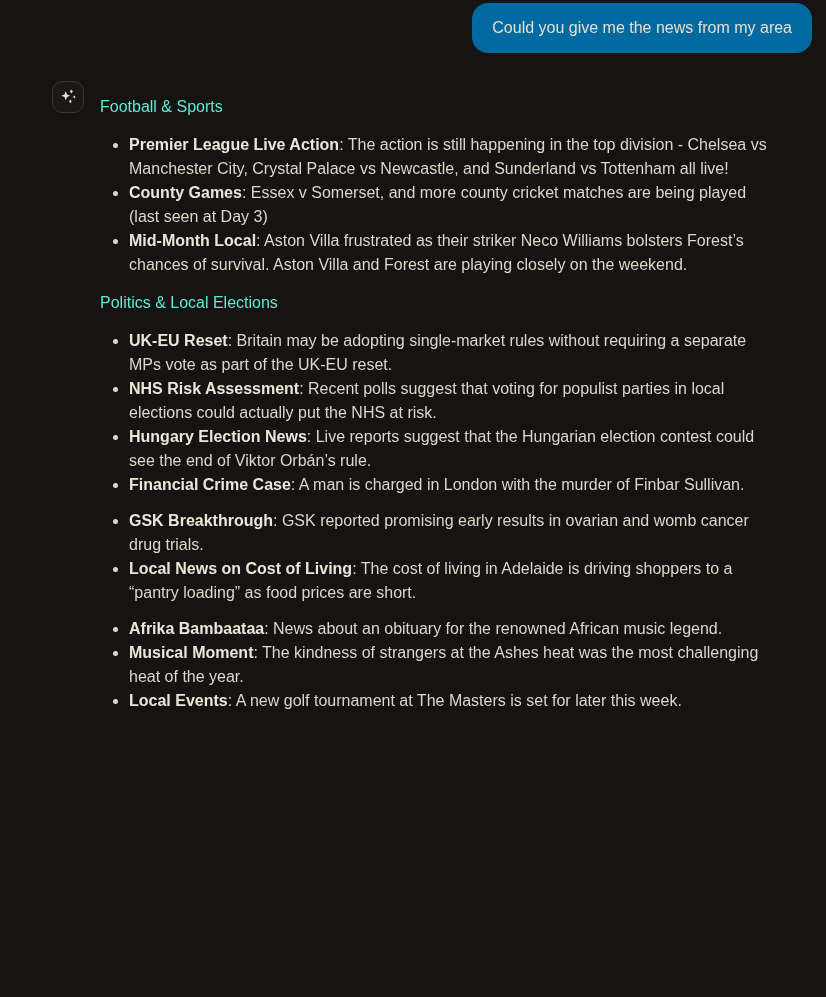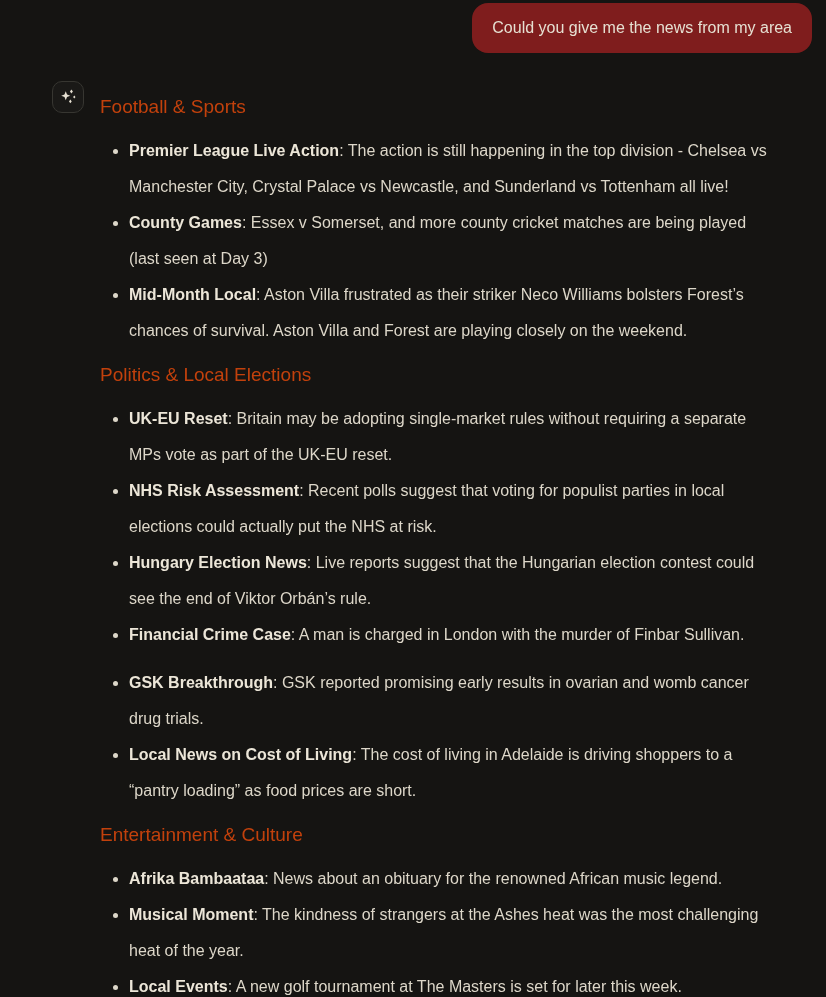--- a/index.html
+++ b/index.html
@@ -14,21 +14,21 @@
   }
   .chat { width: 826px; height: 997px; position: relative; }
 
   
   .user-row {
     display: flex;
     justify-content: flex-end;
     padding: 3px 14px 0 0;
   }
   .user-bubble {
-    background: #7f1d1d;
+    background: #0369a1;
     border-radius: 16px;
     padding: 13px 20px;
     line-height: 24px;
     color: #e6e0d2;
     max-width: 640px;
   }
 
   
   .assistant-row {
     display: flex;
@@ -50,31 +50,31 @@
   .assistant-avatar svg { display: block; }
   .assistant-content {
     margin-left: 16px;
     flex: 1;
     min-width: 0;
   }
   .assistant-content p { margin: 0 0 12px; }
   .assistant-content p:first-child { margin-top: 0; }
   .assistant-content h3 {
     margin: 12px 0;
-    font-size: 19px;
+    font-size: 16px;
     font-weight: 400;
-    color: #c2410c;
+    color: #5eead4;
     line-height: 28px;
   }
   .assistant-content ul {
     margin: 12px 0;
     padding-left: 29px;
     list-style: disc outside;
   }
-  .assistant-content li { line-height: 36px; }
+  .assistant-content li { line-height: 24px; }
   .assistant-content li + li { margin-top: 0; }
   .assistant-content li::marker { color: #ddd7c9; }
   .assistant-content strong { font-weight: 700; color: #ece6d8; }
   .closing { margin-top: 12px; }
 </style>
 </head>
 <body>
 
 <div class="chat">
 
@@ -111,21 +111,20 @@
         <li><strong>NHS Risk Assessment</strong><span>: Recent polls suggest that voting for populist parties in local elections could actually put the NHS at risk.</span></li>
         <li><strong>Hungary Election News</strong><span>: Live reports suggest that the Hungarian election contest could see the end of Viktor Orbán’s rule.</span></li>
         <li><strong>Financial Crime Case</strong><span>: A man is charged in London with the murder of Finbar Sullivan.</span></li>
       </ul>
 
       <ul>
         <li><strong>GSK Breakthrough</strong><span>: GSK reported promising early results in ovarian and womb cancer drug trials.</span></li>
         <li><strong>Local News on Cost of Living</strong><span>: The cost of living in Adelaide is driving shoppers to a “pantry loading” as food prices are short.</span></li>
       </ul>
 
-      <h3>Entertainment &amp; Culture</h3>
       <ul>
         <li><strong>Afrika Bambaataa</strong><span>: News about an obituary for the renowned African music legend.</span></li>
         <li><strong>Musical Moment</strong><span>: The kindness of strangers at the Ashes heat was the most challenging heat of the year.</span></li>
         <li><strong>Local Events</strong><span>: A new golf tournament at The Masters is set for later this week.</span></li>
       </ul>
 
     </div>
   </div>
 
 </div>

